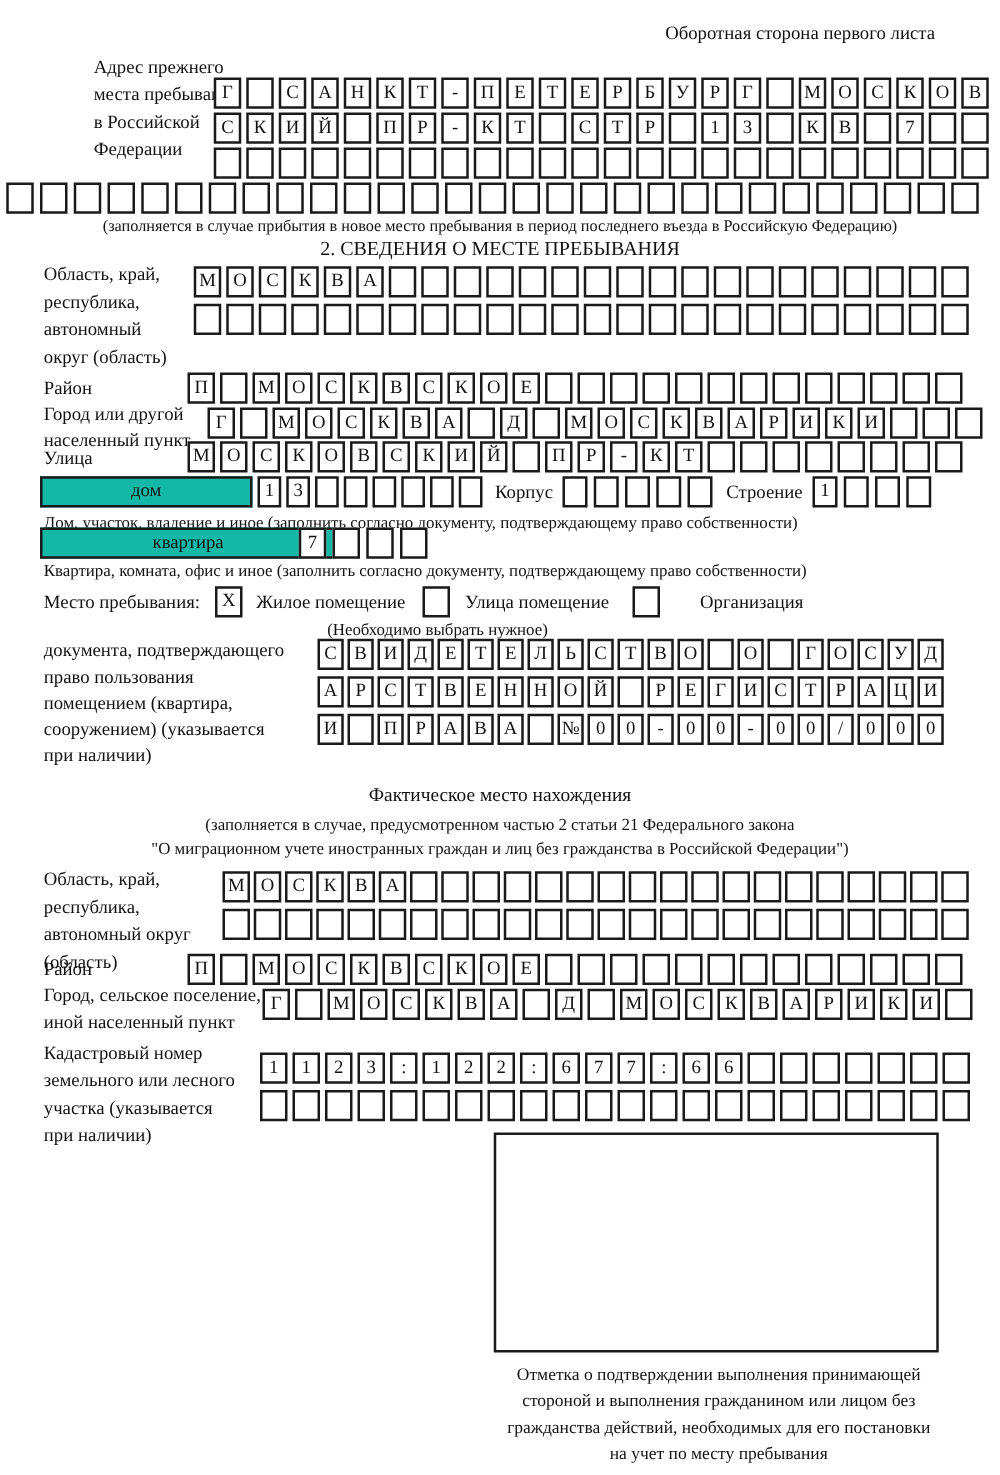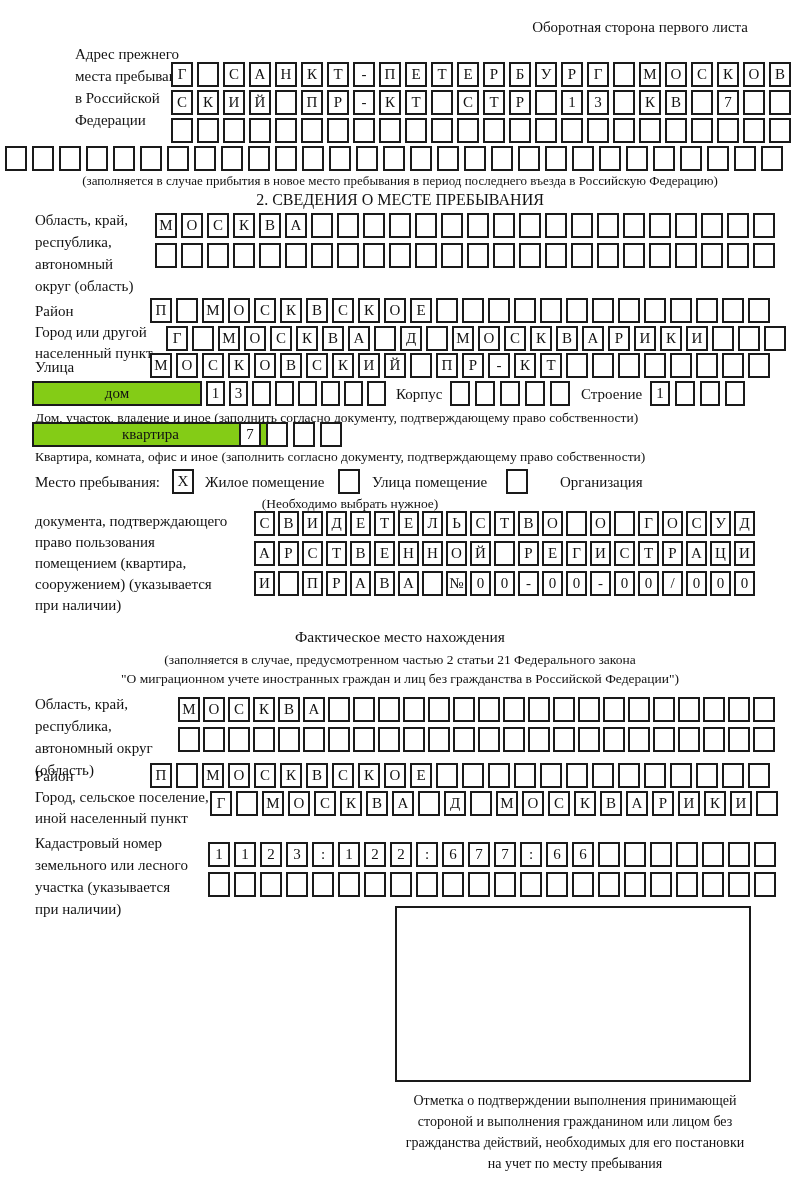--- a/index.html
+++ b/index.html
@@ -23,21 +23,21 @@
     display:flex;align-items:center;justify-content:center;
     font-size:15px;line-height:1;
   }
   .c-std{gap:4px;}
   .c-wide{gap:5px;}
   .c-doc{gap:3px;}  .c-doc .cell{width:21px;}
   .c-fakt{gap:3px;}
   .c-house{gap:4px;} .c-house .cell{width:19px;}
   .c-korpus{gap:5px;} .c-korpus .cell{width:20px;}
   .widebox{
-    box-sizing:border-box;height:25px;border:2px solid #1a1a1a;background:#84cc16;
+    box-sizing:border-box;height:25px;border:2px solid #1a1a1a;background:#14b8a6;
     display:flex;align-items:center;justify-content:center;font-size:15px;
   }
   .stampbox{
     box-sizing:border-box;border:2px solid #1a1a1a;background:#fff;
   }
 </style>
 </head>
 <body>
 
 <div class="abs lbl" style="top:16px;right:52px;">Оборотная сторона первого листа</div>

